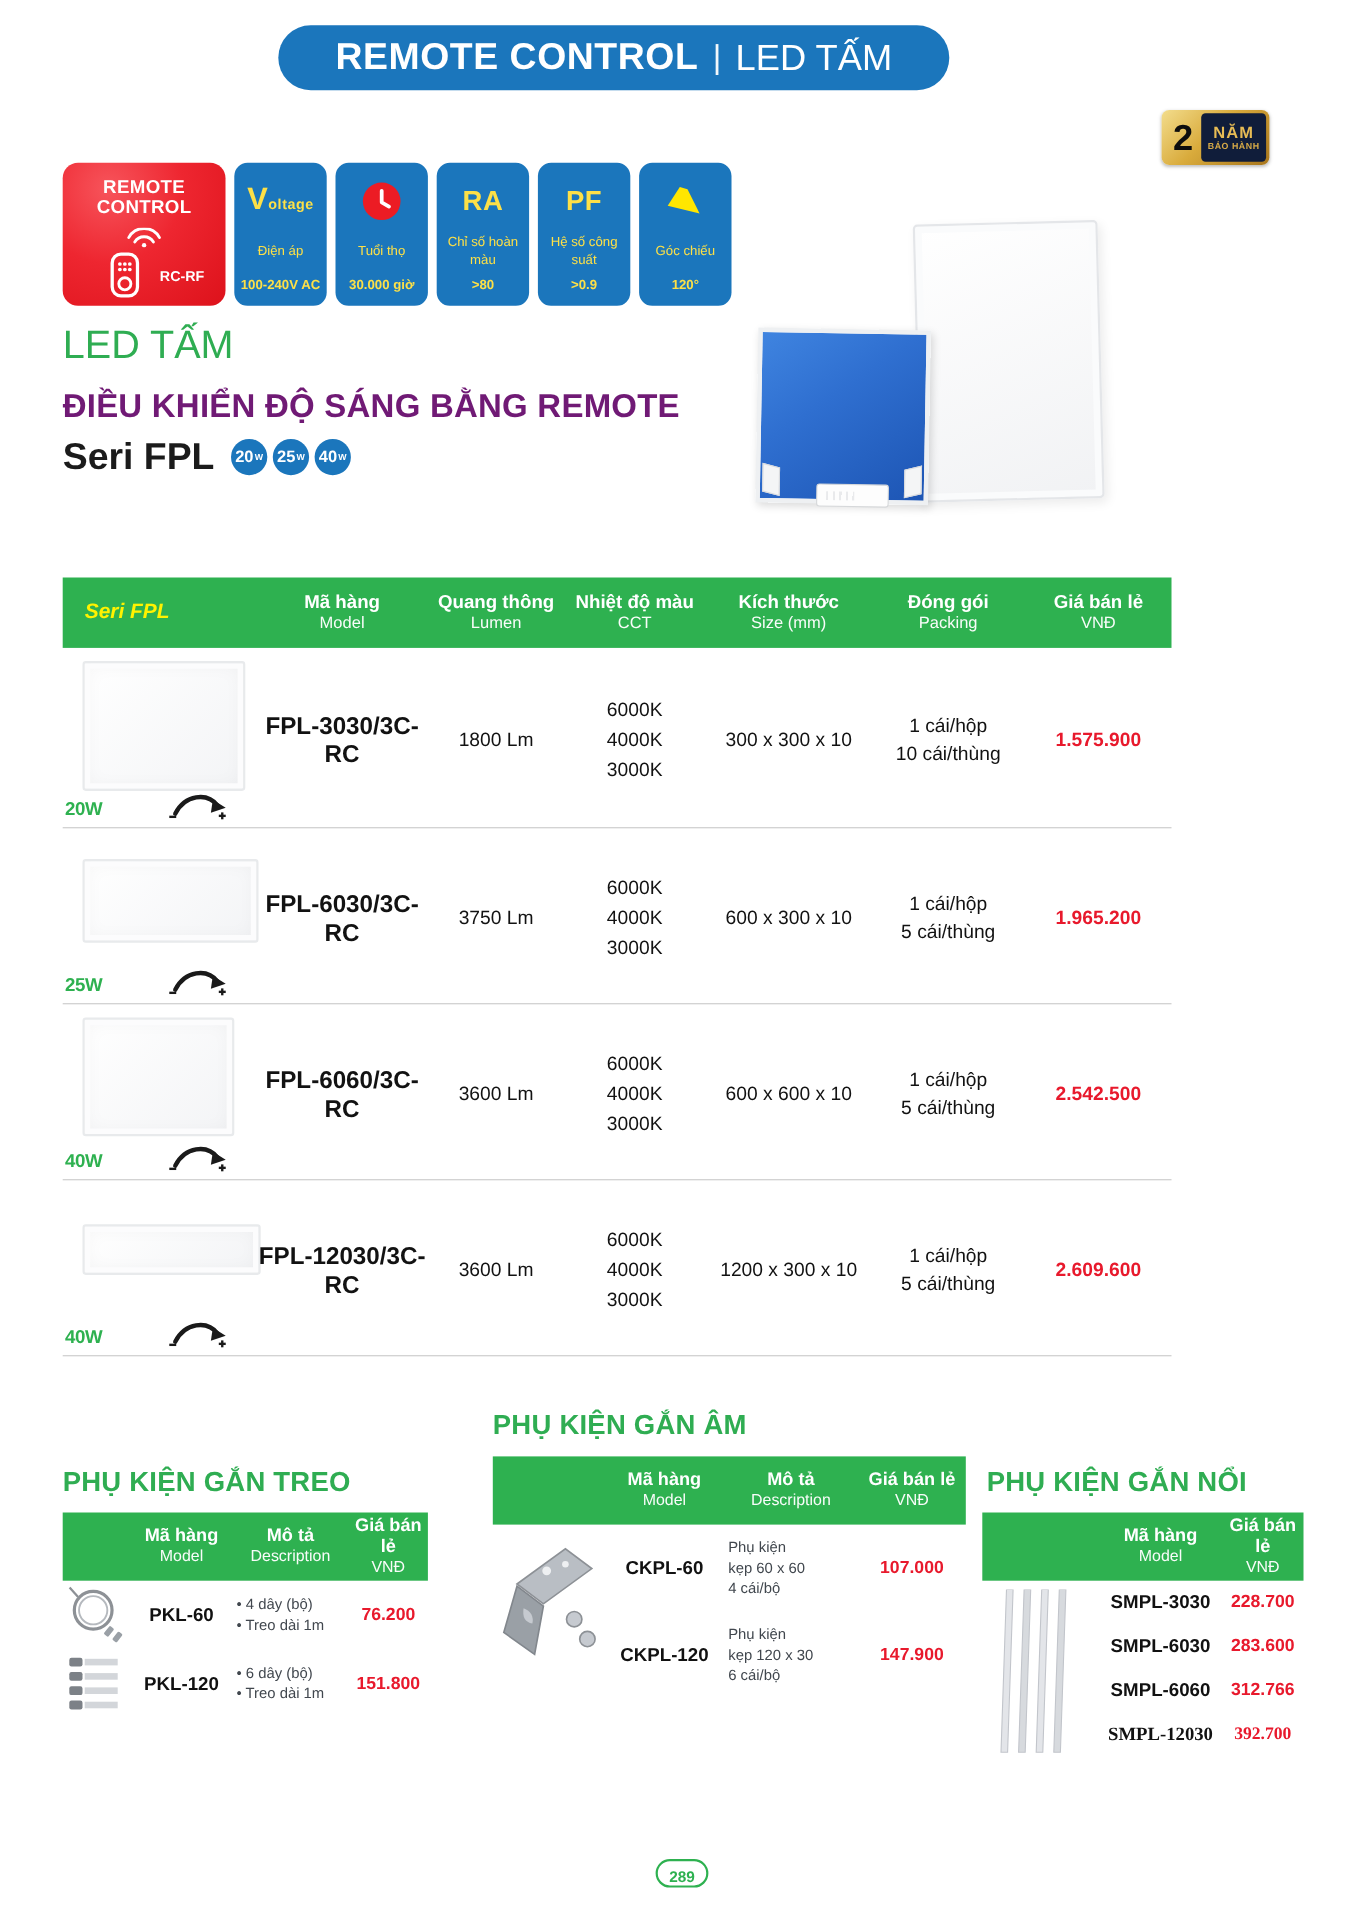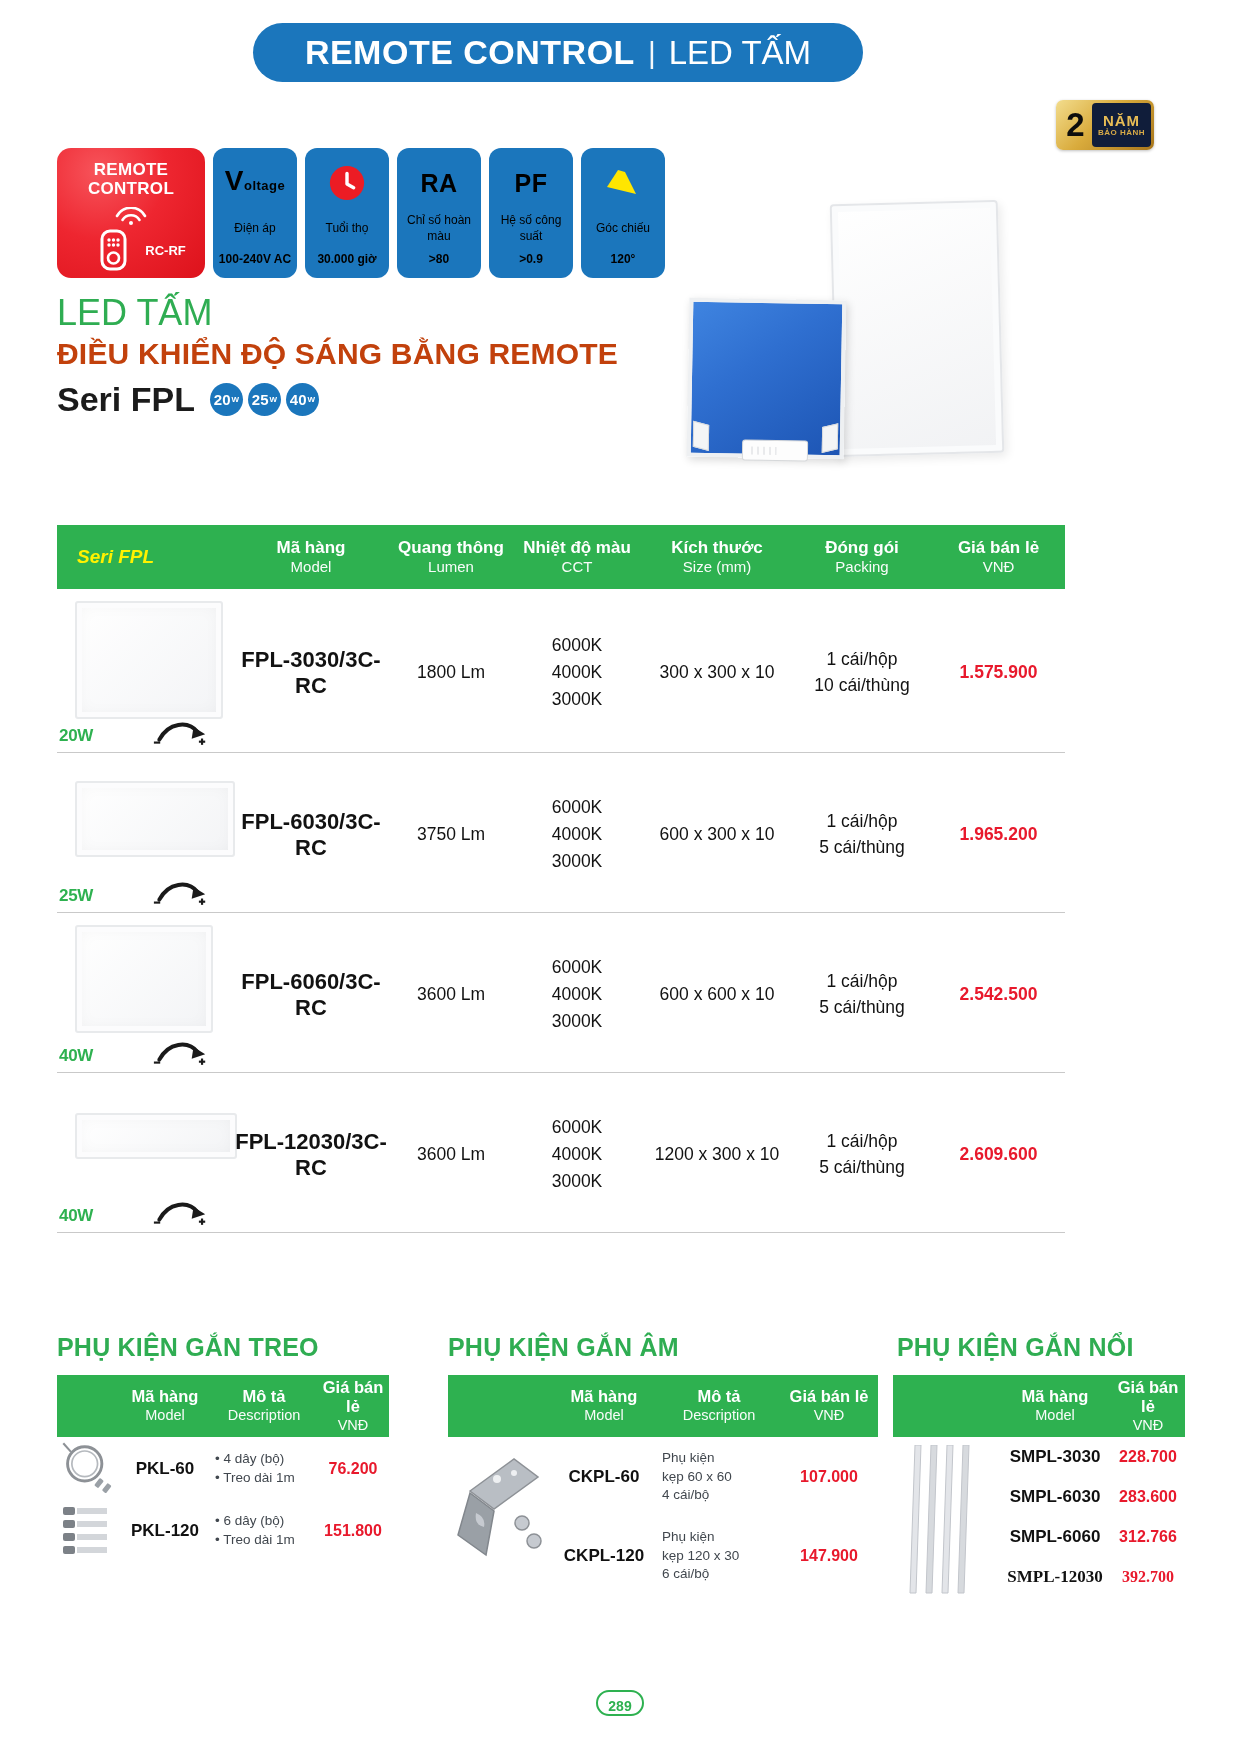--- a/index.html
+++ b/index.html
@@ -27,35 +27,35 @@
   .warranty-bottom { color: #d8ab47; font-size: 8px; font-weight: 700; letter-spacing: .5px; }
 
   
   .features { position: absolute; left: 57px; top: 148px; display: flex; gap: 8px; }
   .card-remote { width: 148px; height: 130px; border-radius: 14px; color: #fff;
     background: radial-gradient(circle at 28% 18%, #f7545b 0%, #ee2630 45%, #dd121b 100%);
     display: flex; flex-direction: column; align-items: center; padding: 12px 6px 10px; }
   .remote-title { font-size: 17px; font-weight: 800; text-align: center; line-height: 1.12; letter-spacing: .3px; }
   .remote-bottom { display: flex; align-items: center; gap: 18px; margin-top: 4px; padding-left: 24px; }
   .remote-code { font-size: 13px; font-weight: 800; }
-  .card { width: 84px; height: 130px; background: #1b76bc; border-radius: 12px; color: #000000;
+  .card { width: 84px; height: 130px; background: #1b76bc; border-radius: 12px; color: #fde047;
     display: flex; flex-direction: column; align-items: center; justify-content: space-between;
     padding: 13px 4px 12px; text-align: center; }
   .card-symbol { height: 44px; display: flex; align-items: center; justify-content: center;
     font-weight: 800; font-size: 25px; letter-spacing: .5px; }
   .sym-voltage { display: block; font-size: 13px; font-weight: 800; line-height: 40px; }
   .sym-voltage::first-letter { font-size: 28px; }
   .card-label { font-size: 12px; line-height: 1.3; min-height: 30px; display: flex;
     align-items: center; justify-content: center; }
   .card-value { font-size: 12px; font-weight: 800; }
 
   
   .intro { position: absolute; left: 57px; top: 294px; }
   .intro-1 { color: #2fad52; font-size: 36px; font-weight: 400; line-height: 1.08; }
-  .intro-2 { color: #c2410c; font-size: 30px; font-weight: 800; margin-top: 4px; letter-spacing: .2px; }
+  .intro-2 { color: #701a75; font-size: 30px; font-weight: 800; margin-top: 20px; letter-spacing: .2px; }
   .series-line { display: flex; align-items: center; gap: 15px; margin-top: 9px; }
   .series-label { color: #1b1b1b; font-size: 34px; font-weight: 800; }
   .badges { display: flex; gap: 5px; }
   .wbadge { width: 33px; height: 33px; border-radius: 50%; background: #1b76bc; color: #fff;
     display: flex; align-items: center; justify-content: center; font-weight: 800; font-size: 15px; }
   .wbadge sup { font-size: 8px; margin-left: 1px; }
 
   
   .hero-white { position: absolute; left: 833px; top: 202px; width: 168px; height: 253px;
     background: linear-gradient(160deg, #ffffff 0%, #f1f2f4 100%);
@@ -451,21 +451,21 @@
         <div class="acc-model">PKL-120</div>
         <div class="acc-desc">
           <div>• 6 dây (bộ)</div>
             <div>• Treo dài 1m</div>
         </div>
         <div class="acc-price">151.800</div>
       </div>
     </div>
   </div>
 
-  <div class="acc" style="left:448px; top:1333px; width:430px;">
+  <div class="acc" style="left:448px; top:1282px; width:430px;">
     <div class="acc-title">PHỤ KIỆN GẮN ÂM</div>
     <div class="acc-band cols-am">
       <div></div>
       <div class="th" style="text-align:center;">
           <div class="p">Mã hàng</div>
           <div class="s">Model</div>
         </div>
       <div class="th" style="text-align:center;">
           <div class="p">Mô tả</div>
           <div class="s">Description</div>

